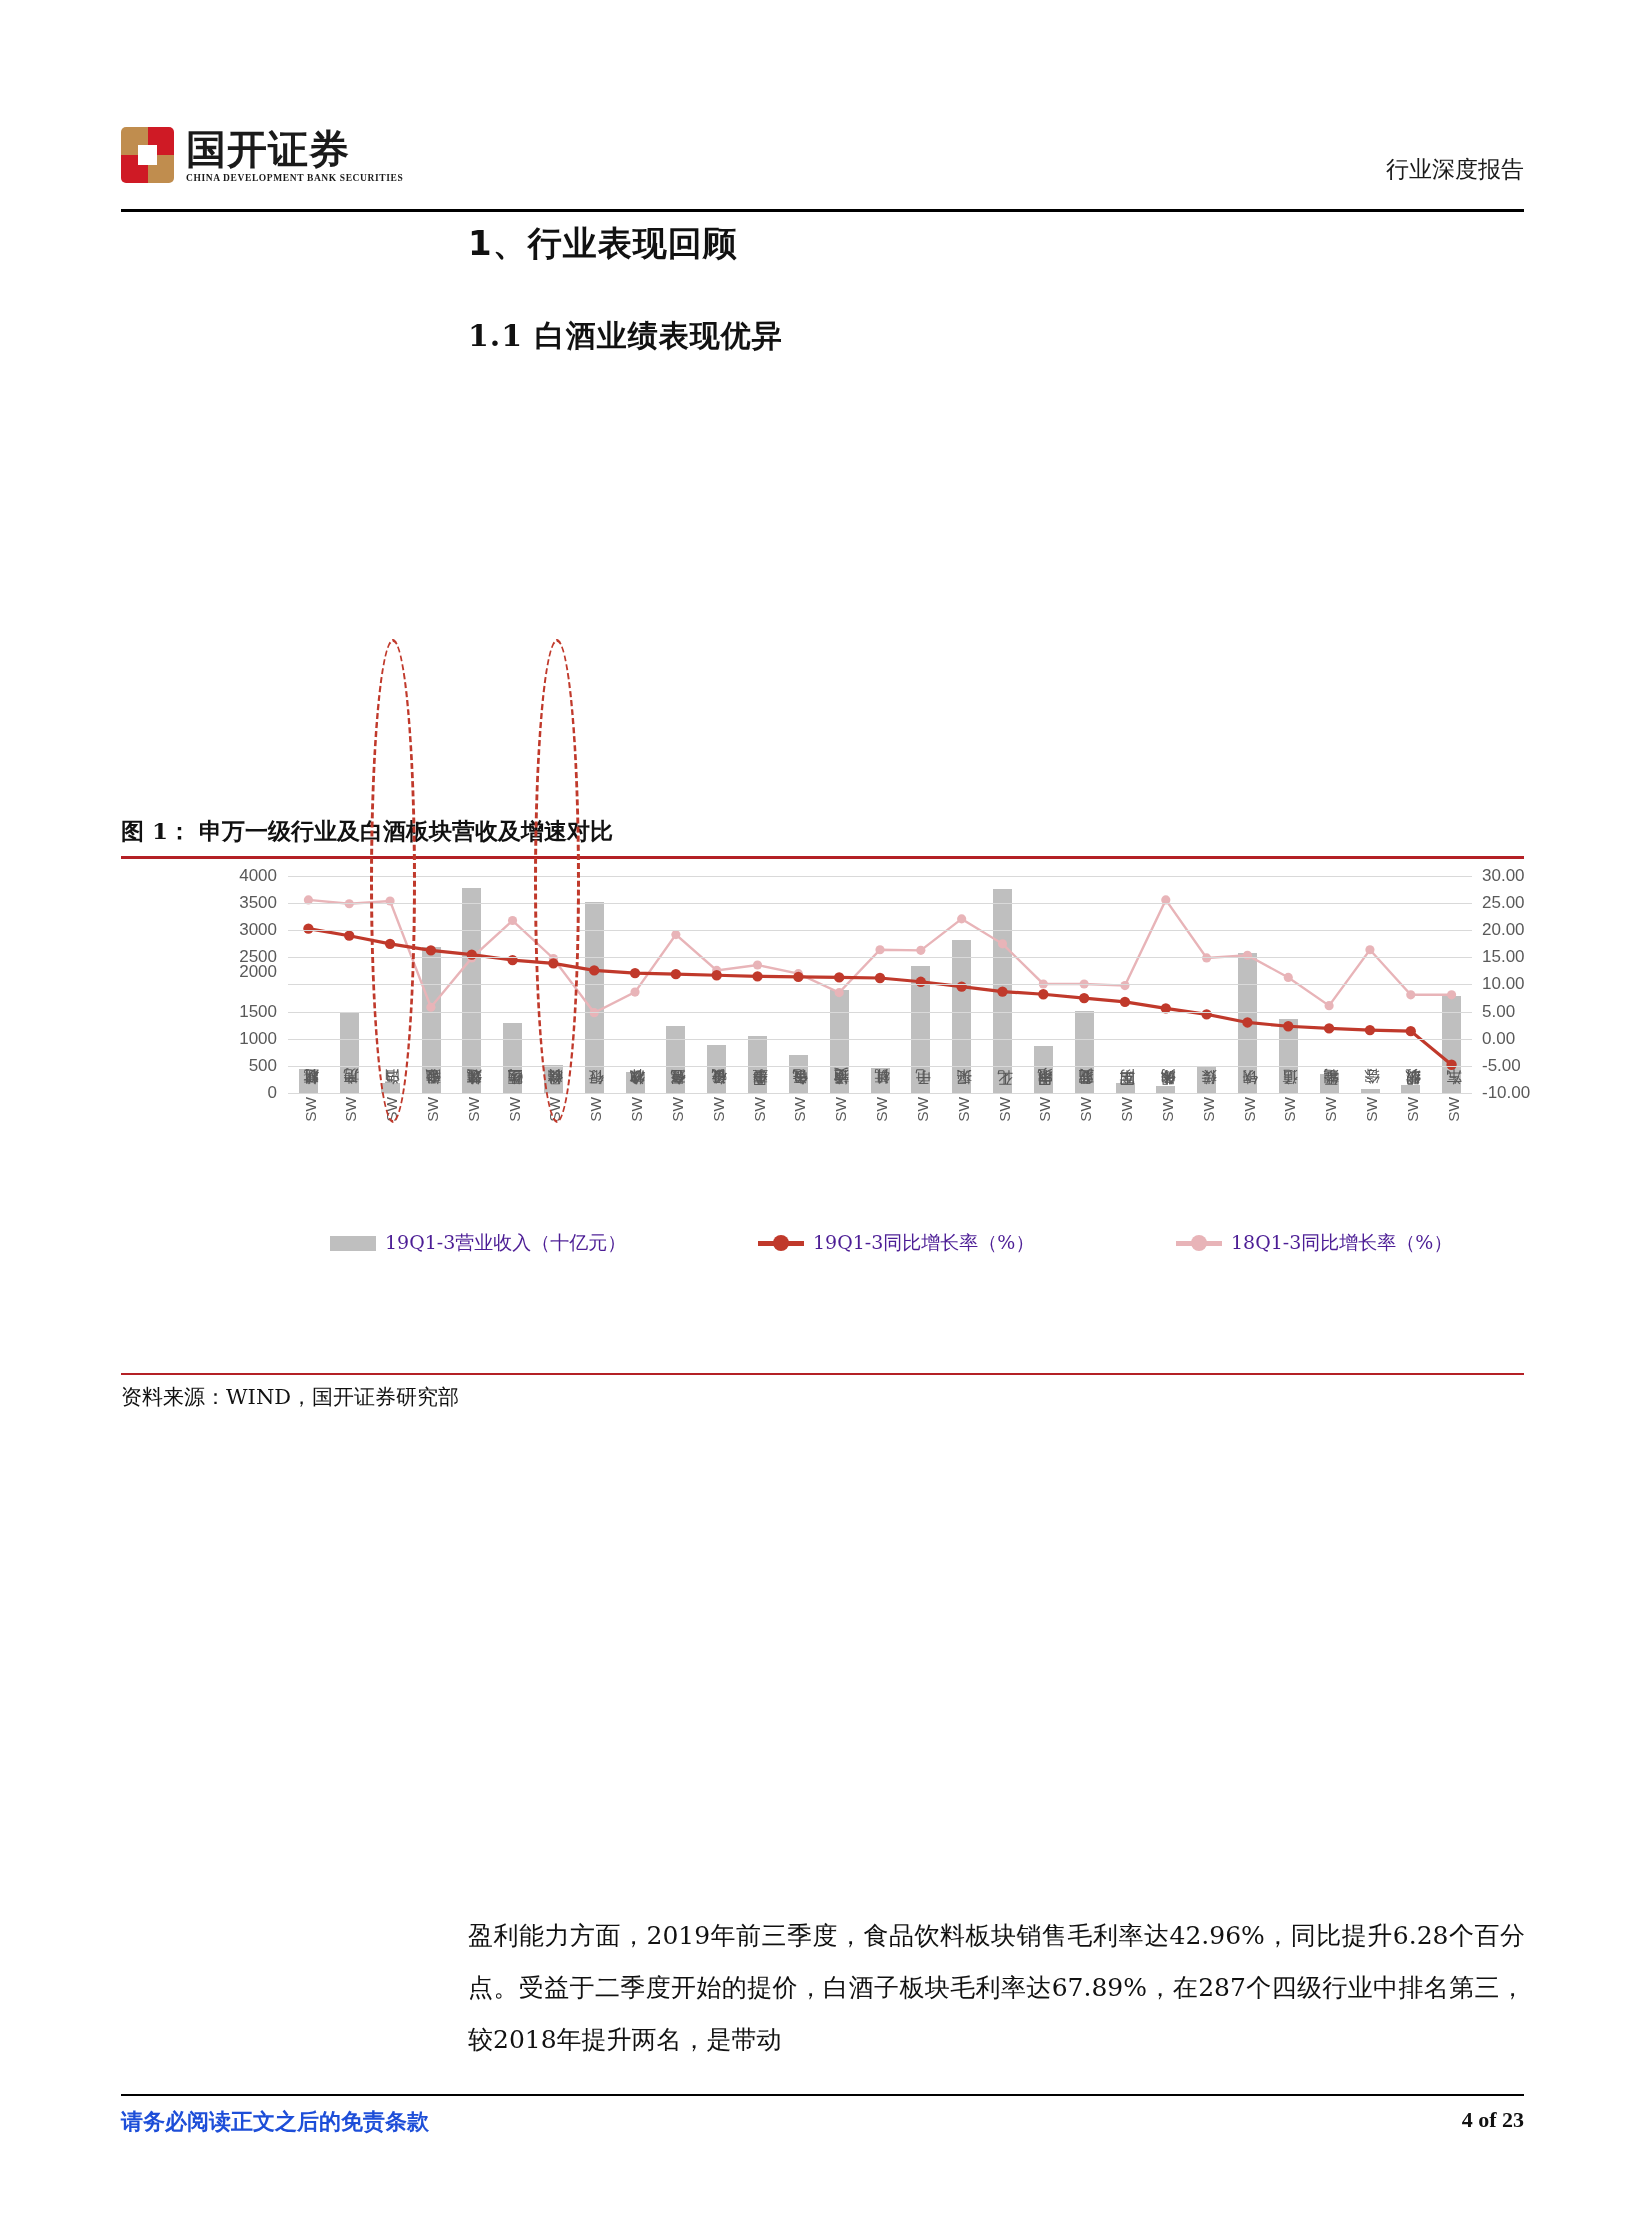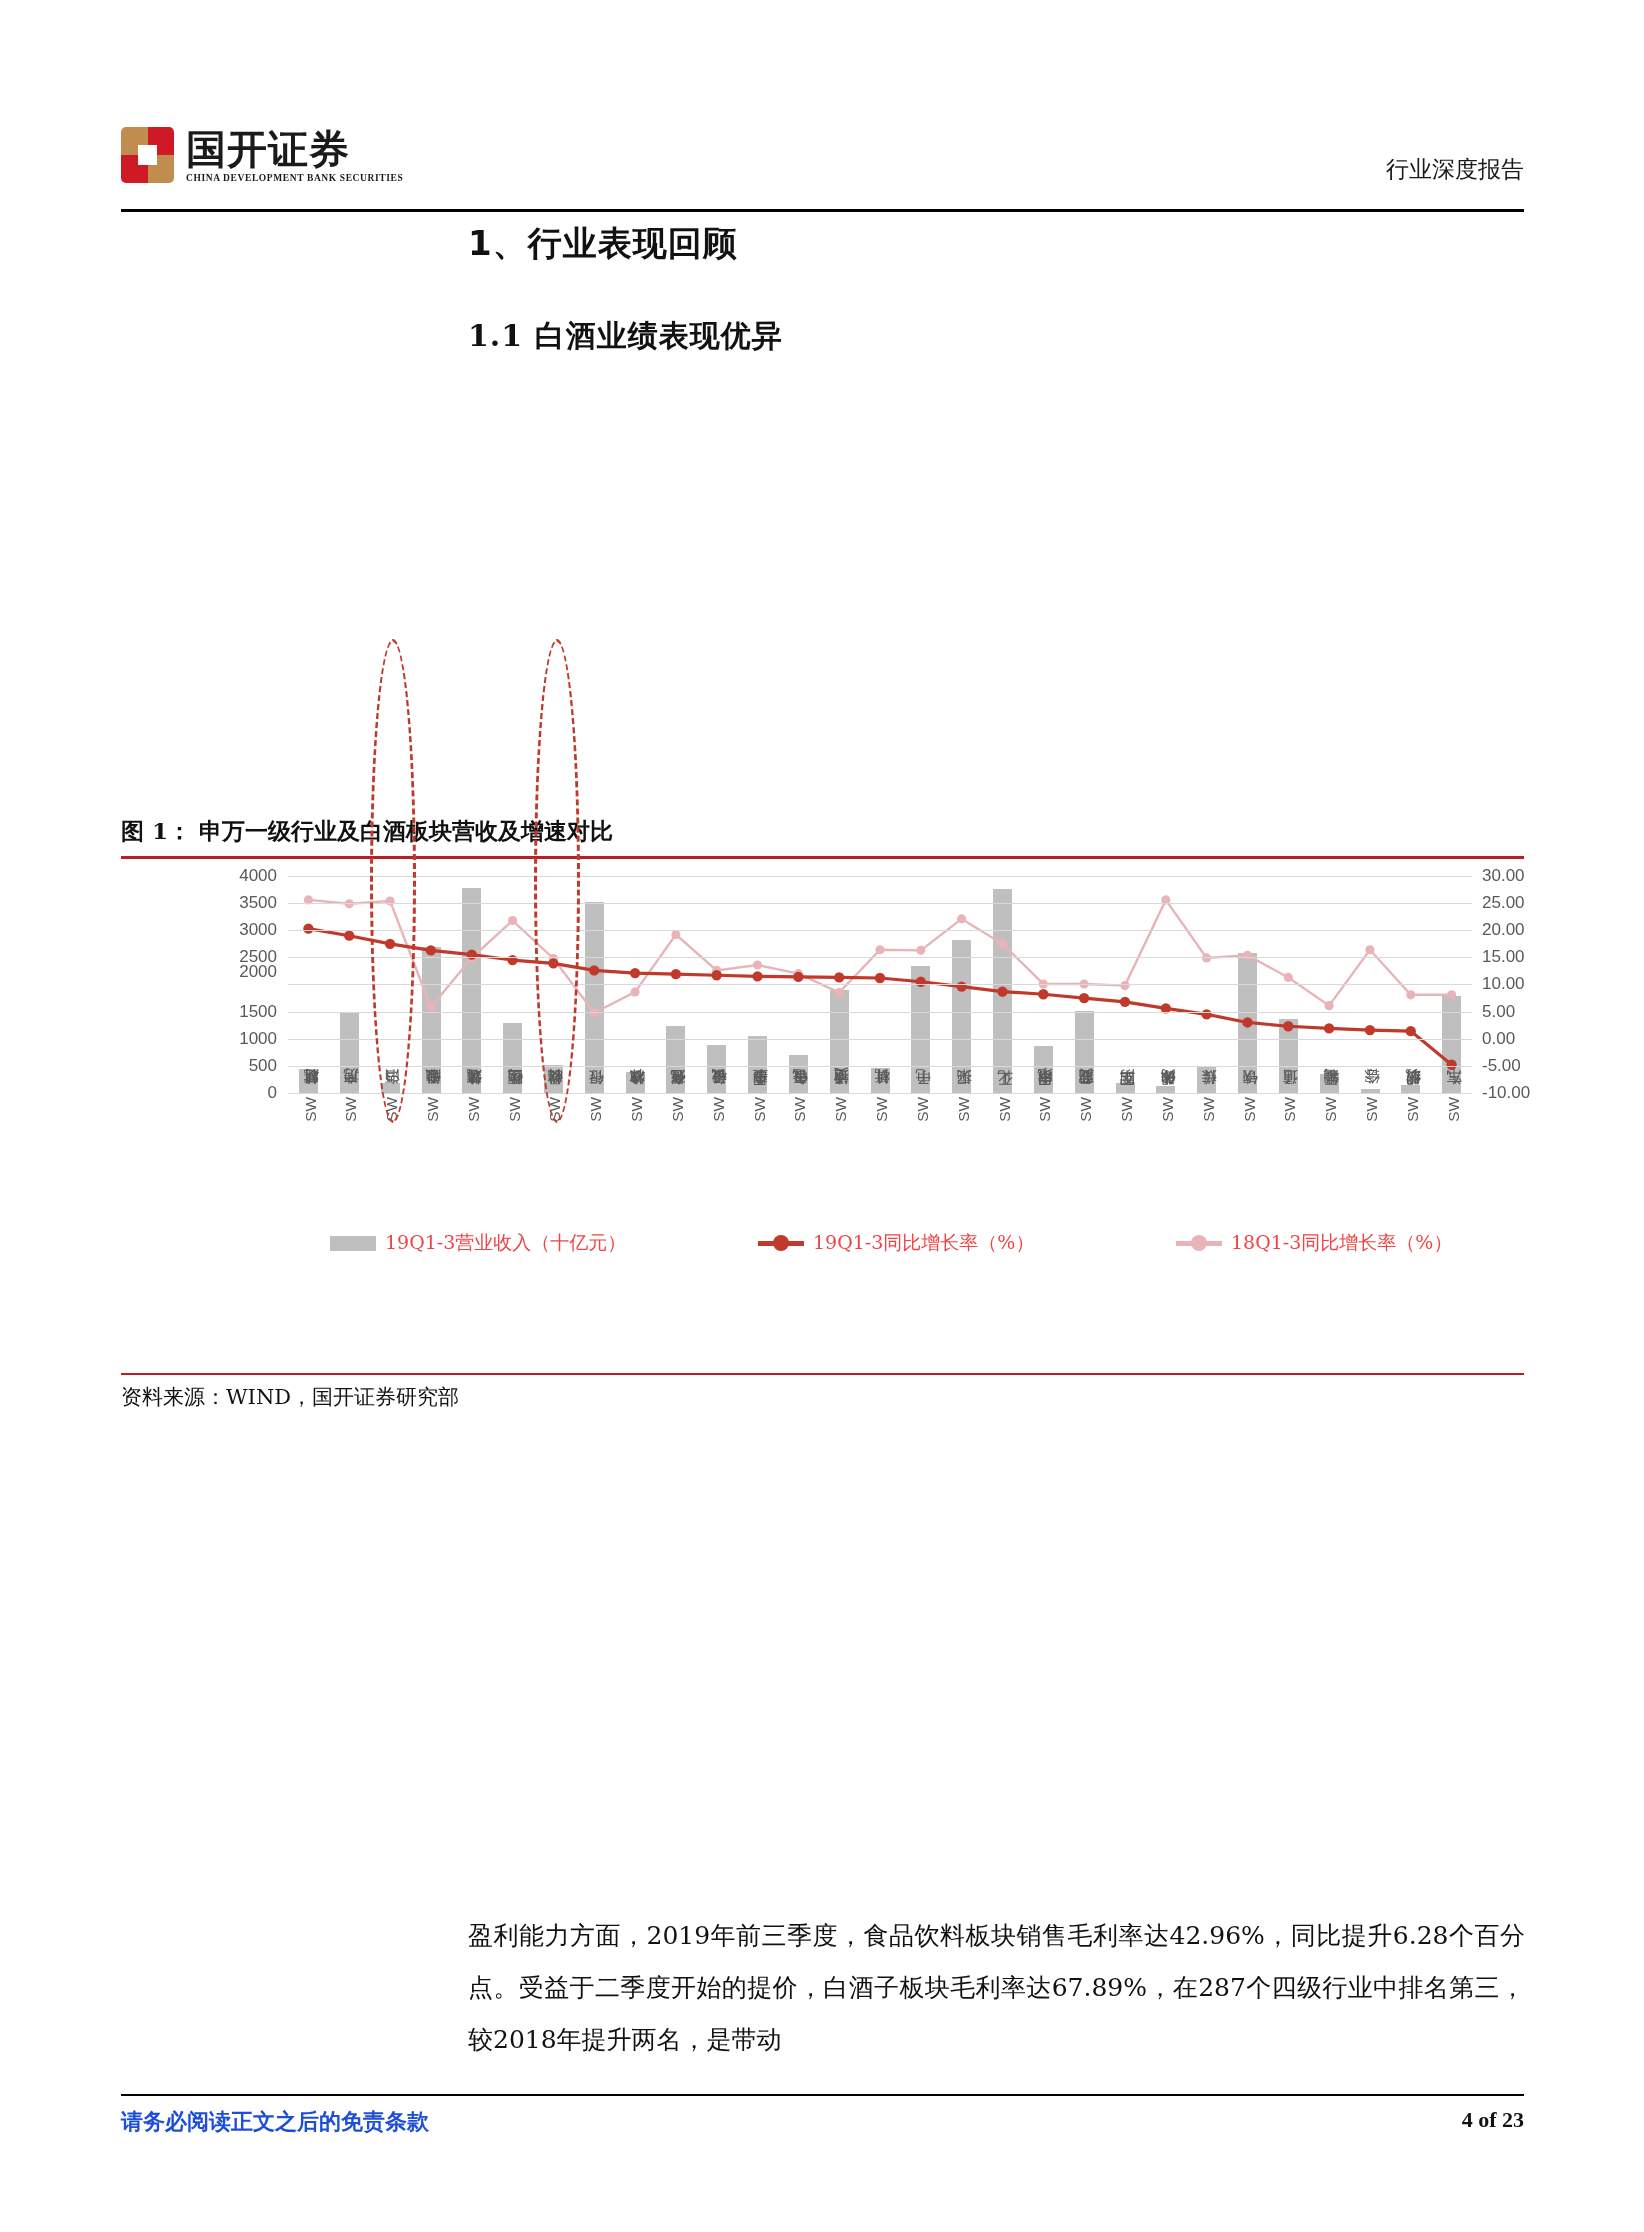--- a/index.html
+++ b/index.html
@@ -60,21 +60,21 @@
   .axis-r span{left:0;right:auto;}
 
   .bars{position:absolute;left:0;top:0;width:100%;height:100%;}
   .bar{position:absolute;bottom:0;background:#bfbfbf;}
 
   .xlabels{position:absolute;left:167px;top:233px;width:1184px;height:121px;}
   .xlab{position:absolute;top:0;font-size:15.4px;color:#595959;
         font-family:"Liberation Sans",sans-serif;white-space:nowrap;
         writing-mode:vertical-rl;transform:rotate(180deg);transform-origin:center;}
 
-  .legend{position:absolute;left:0;top:366px;width:1403px;height:34px;font-size:19px;color:#ef4444;
+  .legend{position:absolute;left:0;top:366px;width:1403px;height:34px;font-size:19px;color:#4c1d95;
           font-family:"DejaVu Serif",serif;}
   .lg{position:absolute;top:0;display:flex;align-items:center;gap:9px;white-space:nowrap;}
   .sw-bar{width:46px;height:15px;background:#bfbfbf;display:inline-block;}
   .sw-line{width:46px;height:5px;display:inline-block;position:relative;}
   .sw-line i{position:absolute;left:15px;top:50%;width:16px;height:16px;border-radius:50%;transform:translateY(-50%);}
 
   .dashell{position:absolute;border:3px dashed #c0392b;border-radius:50%;}
 
   
   .ftr-rule{position:absolute;left:121px;top:2094px;width:1403px;height:2px;background:#000;}

